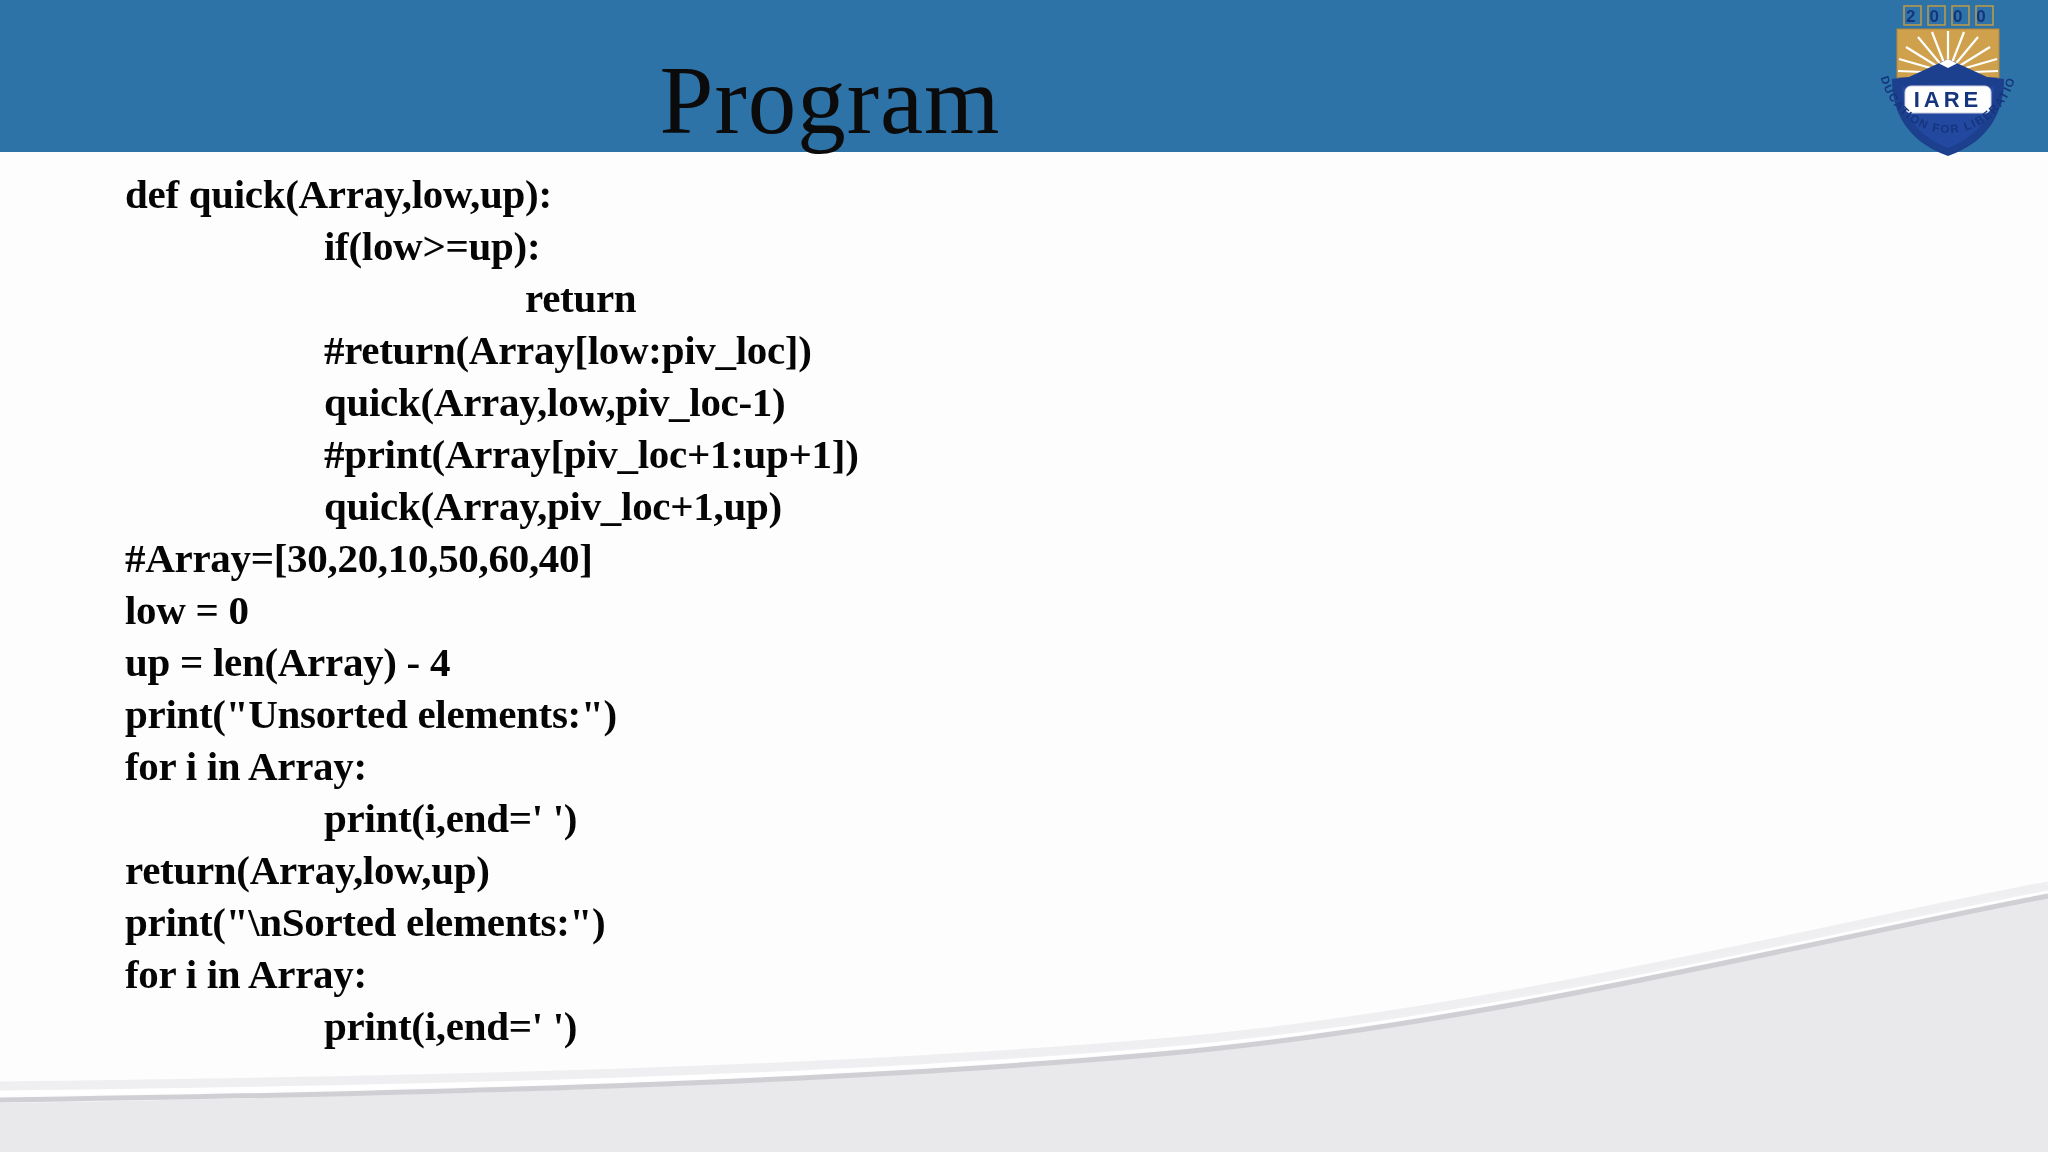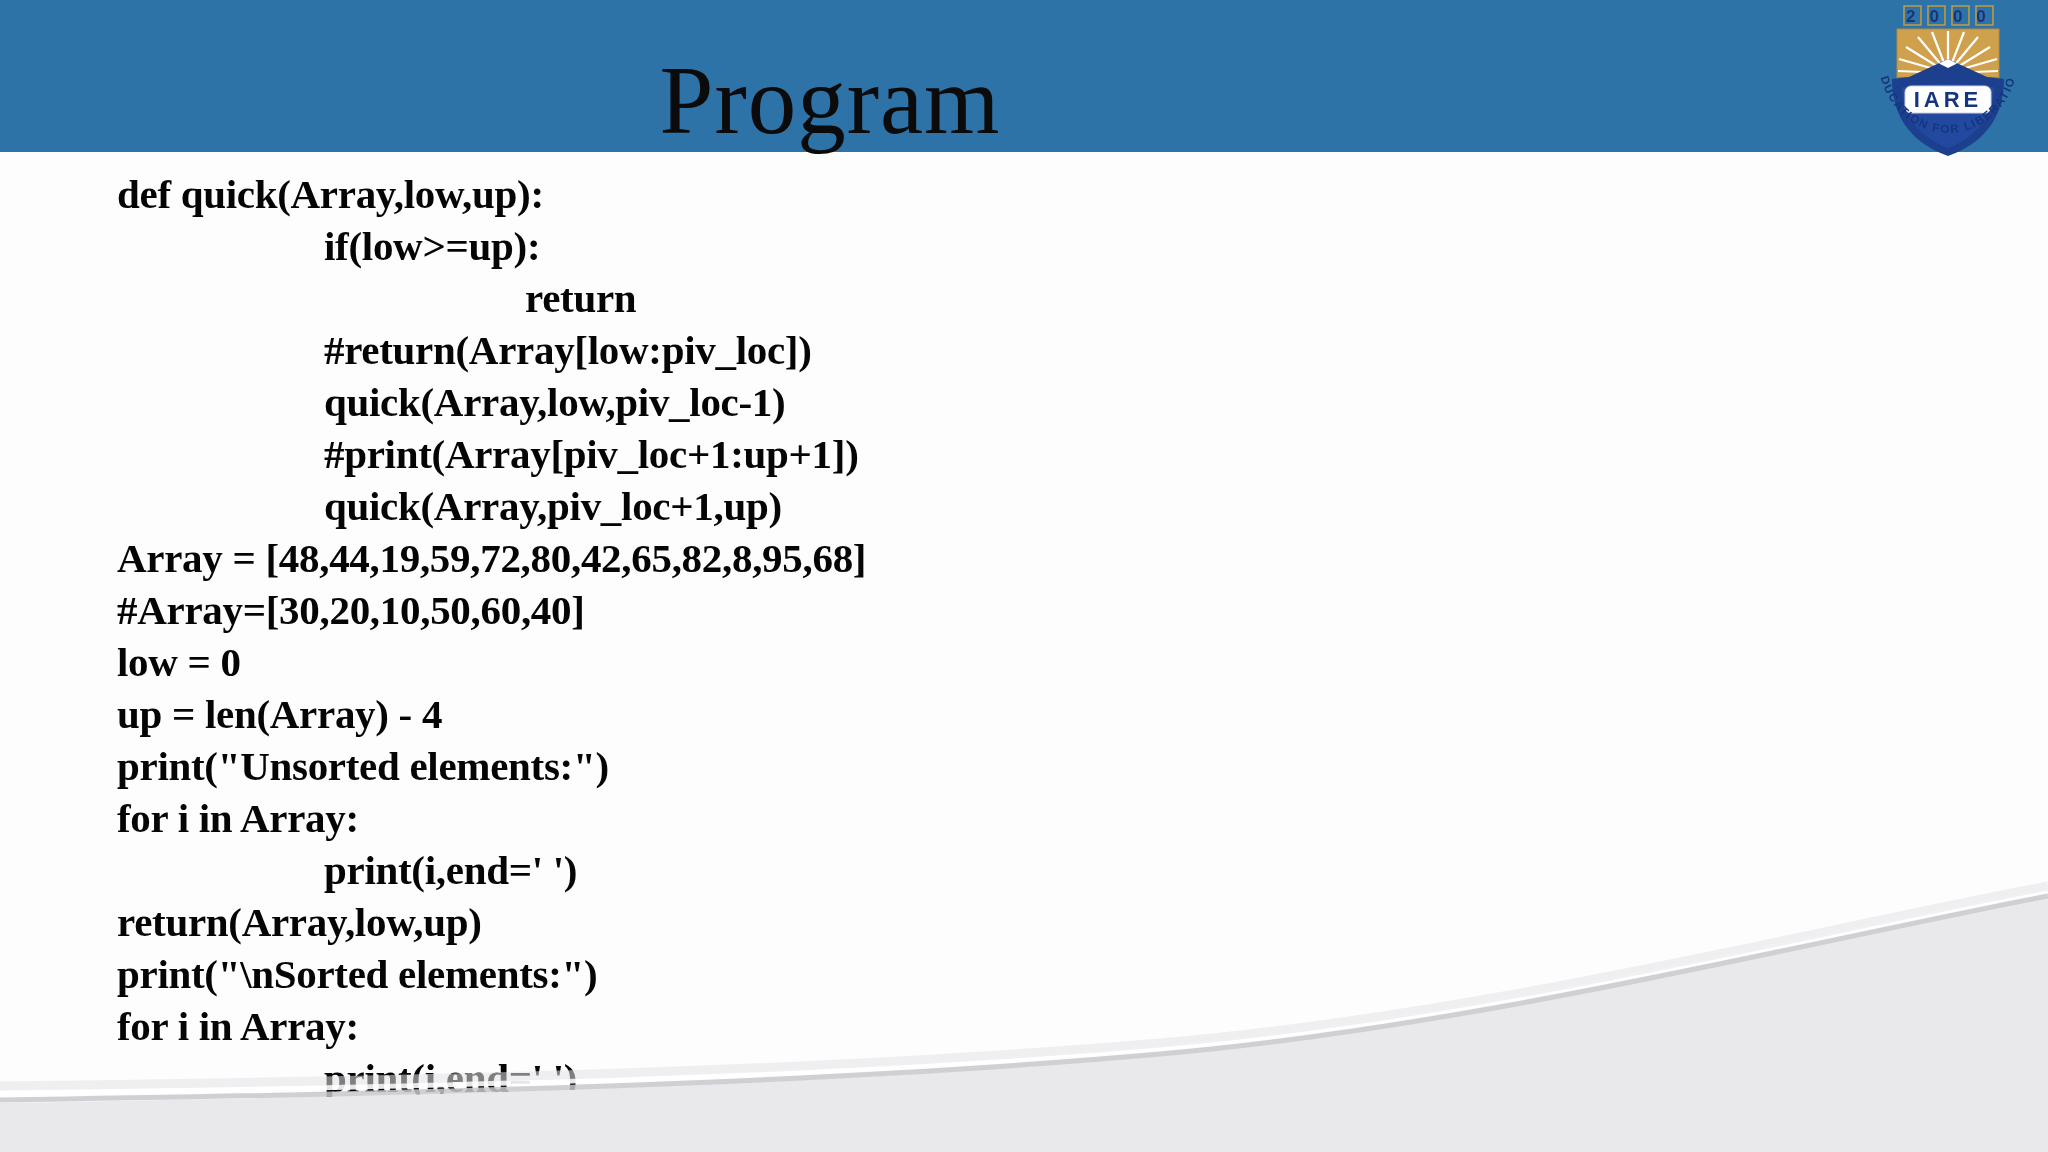--- a/index.html
+++ b/index.html
@@ -43,21 +43,21 @@
     position: absolute;
     top: 168px;
     left: 117px;
     width: 1500px;
     color: #050505;
     font-weight: bold;
     font-size: 41px;
     letter-spacing: -0.3px;
   }
   .code-line { height: 52px; line-height: 52px; white-space: pre; }
-  .ind0 { padding-left: 0; }
+  .ind0 { padding-left: 0; margin-left: 8px; }
   .ind1 { padding-left: 207px; }
   .ind2 { padding-left: 408px; }
   .wave-svg {
     position: absolute;
     top: 0; left: 0;
     width: 2048px;
     height: 1152px;
     pointer-events: none;
   }
 </style>
@@ -114,21 +114,20 @@
   </svg>
 
   <div class="code-block">
     <div class="code-line ind0">def quick(Array,low,up):</div>
     <div class="code-line ind1">if(low&gt;=up):</div>
     <div class="code-line ind2">return</div>
     <div class="code-line ind1">#return(Array[low:piv_loc])</div>
     <div class="code-line ind1">quick(Array,low,piv_loc-1)</div>
     <div class="code-line ind1">#print(Array[piv_loc+1:up+1])</div>
     <div class="code-line ind1">quick(Array,piv_loc+1,up)</div>
-    <div class="code-line ind0">Array = [48,44,19,59,72,80,42,65,82,8,95,68]</div>
     <div class="code-line ind0">#Array=[30,20,10,50,60,40]</div>
     <div class="code-line ind0">low = 0</div>
     <div class="code-line ind0">up = len(Array) - 4</div>
     <div class="code-line ind0">print("Unsorted elements:")</div>
     <div class="code-line ind0">for i in Array:</div>
     <div class="code-line ind1">print(i,end=' ')</div>
     <div class="code-line ind0">return(Array,low,up)</div>
     <div class="code-line ind0">print("\nSorted elements:")</div>
     <div class="code-line ind0">for i in Array:</div>
     <div class="code-line ind1">print(i,end=' ')</div>

